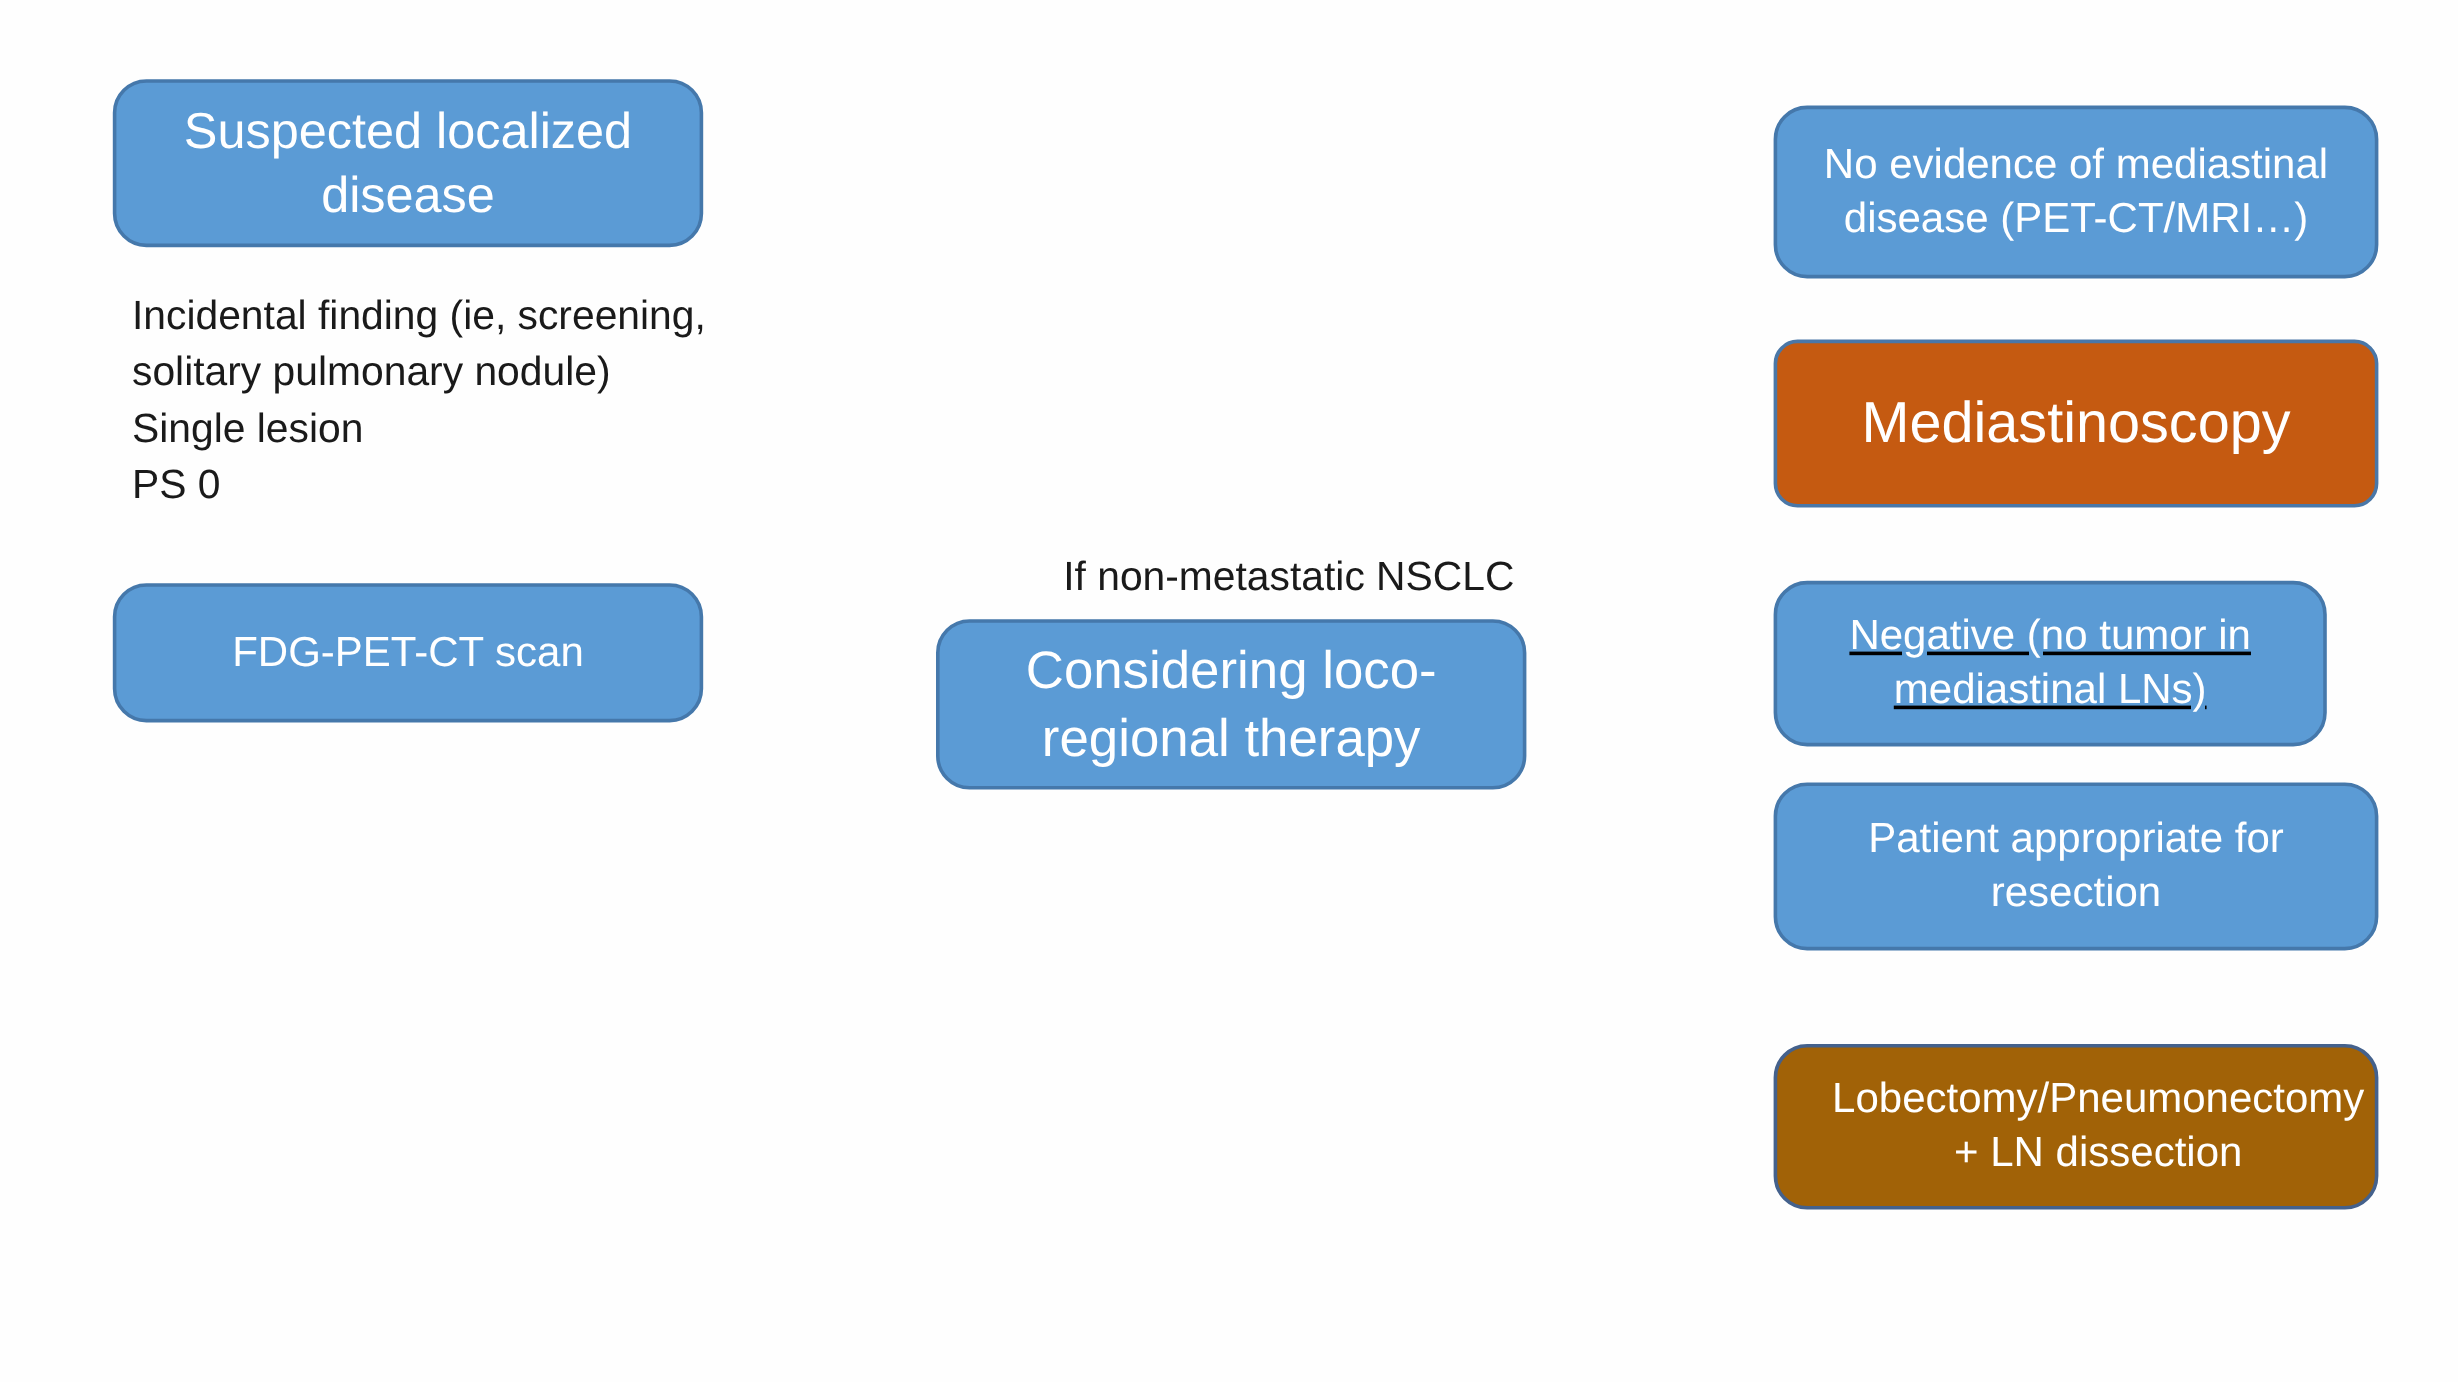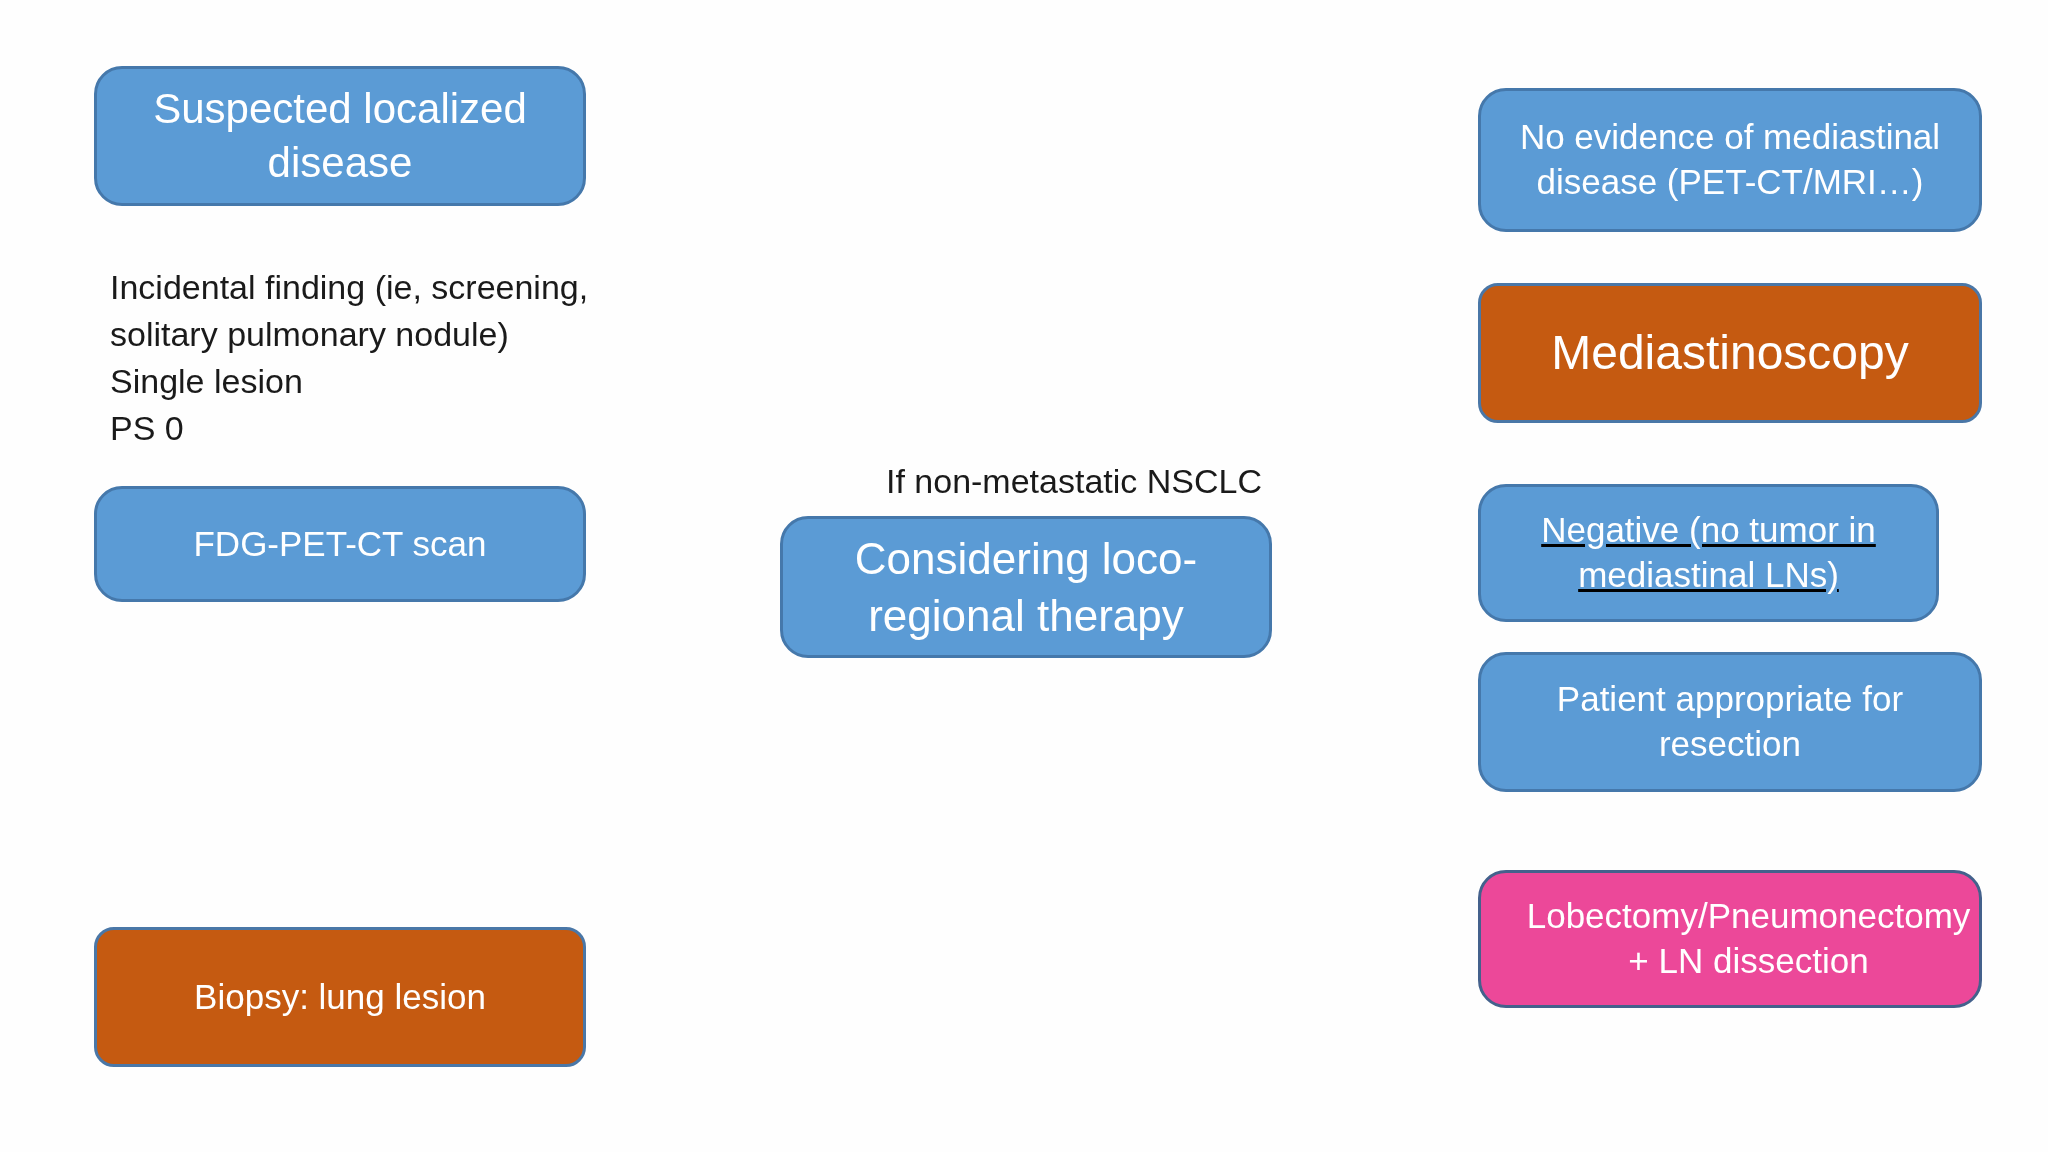--- a/index.html
+++ b/index.html
@@ -22,42 +22,42 @@
     border-radius: 28px;
     border: 3px solid #44709e;
     display: flex;
     align-items: center;
     justify-content: center;
     box-sizing: border-box;
     text-align: center;
   }
   .box--blue   { background: #5b9bd5; border-color: #4578ab; }
   .box--orange { background: #c55a11; border-color: #4a77a7; border-radius: 20px; }
-  .box--red    { background: #ec4899; border-color: #44618c; padding-left: 37px; }
+  .box--red    { background: #a16207; border-color: #44618c; padding-left: 37px; }
   .box-label {
     color: #ffffff;
     font-size: 35px;
     line-height: 1.28;
     white-space: pre-line;
     text-align: center;
     padding: 0 20px;
   }
   .box-label--lg  { font-size: 42px; }
   .box-label--xl  { font-size: 48px; }
   .box-label--xl2 { font-size: 44px; line-height: 1.3; }
 
   .black-text {
     position: absolute;
     color: #1a1a1a;
     white-space: pre-line;
   }
 
   
   #box-suspected      { left: 94px;  top: 66px;  width: 492px; height: 140px; }
-  #notes              { left: 110px; top: 240px; width: 580px; font-size: 34px; line-height: 1.38; text-align: left; margin-top: 24px; }
+  #notes              { left: 110px; top: 240px; width: 580px; font-size: 34px; line-height: 1.38; text-align: left; }
   #box-fdg            { left: 94px;  top: 486px; width: 492px; height: 116px; }
   #box-mri            { left: 94px;  top: 632px; width: 492px; height: 139px; }
   #box-biopsy         { left: 94px;  top: 927px; width: 492px; height: 140px; }
 
   
   #cond-label         { left: 828px; top: 462px; width: 492px; font-size: 34px; text-align: center; }
   #box-considering    { left: 780px; top: 516px; width: 492px; height: 142px; }
 
   
   #box-noevidence       { left: 1478px; top: 88px;  width: 504px; height: 144px; }
@@ -79,23 +79,20 @@
   <div class="black-text" id="notes">Incidental finding (ie, screening,
 solitary pulmonary nodule)
 Single lesion
 PS 0</div>
 
   <div class="box box--blue" id="box-fdg">
     <span class="box-label">FDG-PET-CT scan</span>
   </div>
 
 
-  <div class="box box--orange" id="box-biopsy">
-    <span class="box-label">Biopsy: lung lesion</span>
-  </div>
 
   <div class="black-text" id="cond-label">If non-metastatic NSCLC</div>
 
   <div class="box box--blue" id="box-considering">
     <span class="box-label box-label--xl2">Considering loco-
 regional therapy</span>
   </div>
 
   <div class="box box--blue" id="box-noevidence">
     <span class="box-label">No evidence of mediastinal

